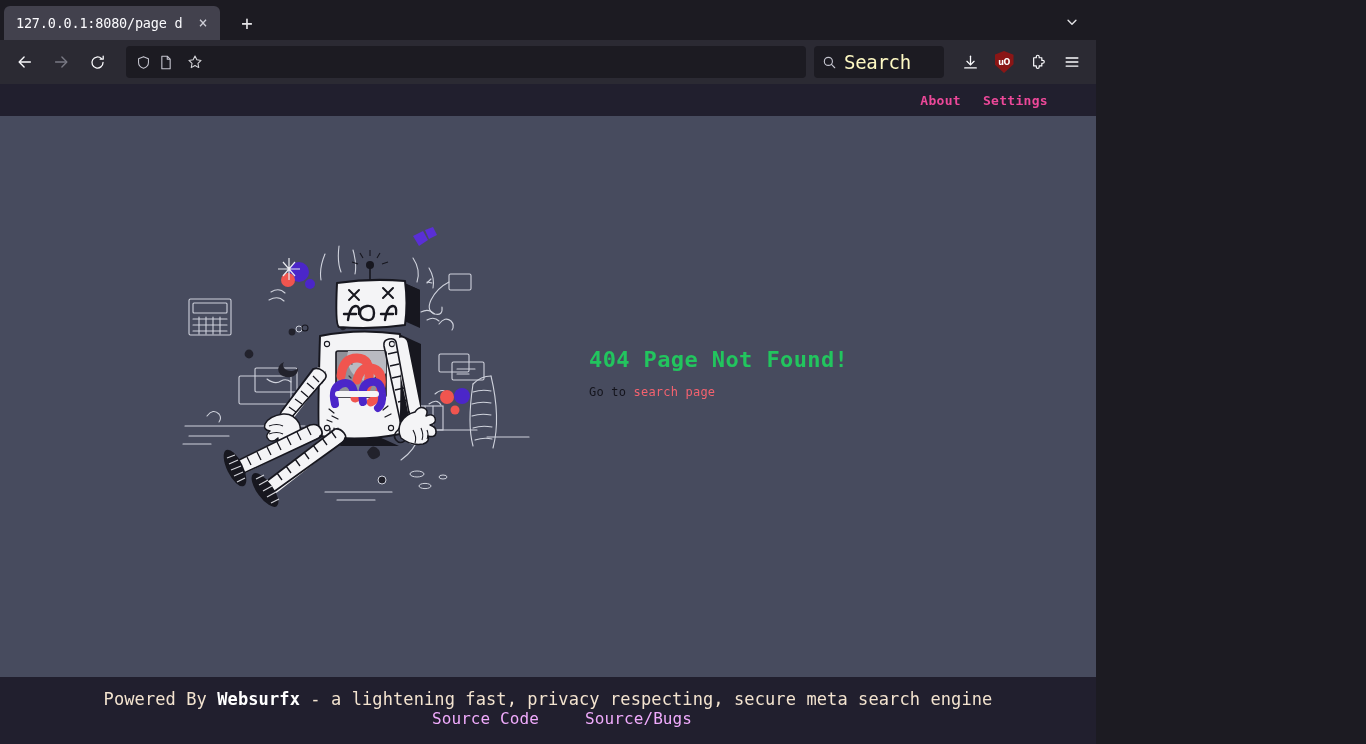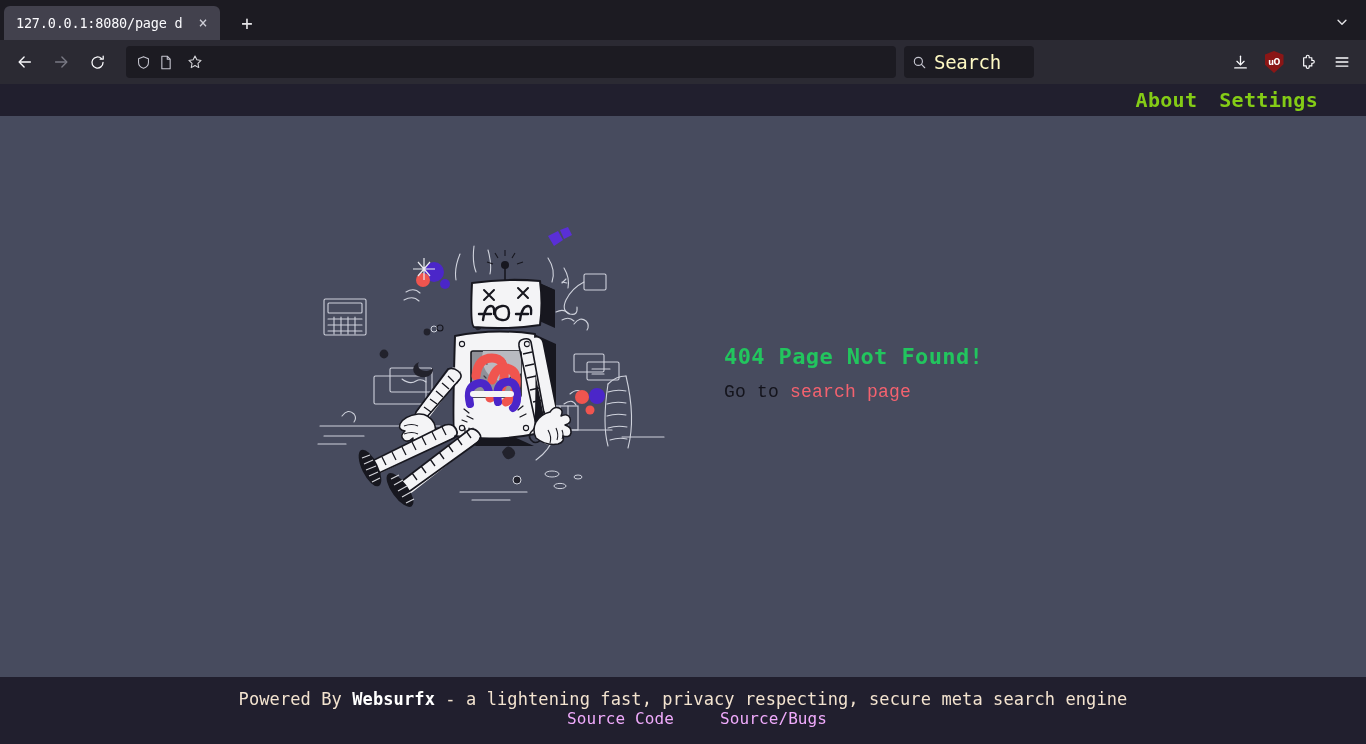--- a/index.html
+++ b/index.html
@@ -4,21 +4,21 @@
 <style>
   * { margin:0; padding:0; box-sizing:border-box; }
   html, body {
     width:1366px; height:744px;
     background:#1c1b22;
     font-family:"DejaVu Sans Mono", monospace;
     overflow:hidden;
   }
 
   
-  .browser { width:1366px; height:744px; display:flex; flex-direction:column; }
+  .browser { width:1096px; height:744px; display:flex; flex-direction:column; }
 
   .tabbar {
     height:40px; background:#1c1b22; display:flex; align-items:flex-end;
     padding:0 4px; position:relative; flex:0 0 40px;
   }
   .tab {
     height:34px; width:216px; background:#42414d; border-radius:6px 6px 0 0;
     display:flex; align-items:center; padding:0 8px 0 12px; margin-bottom:0;
     position:relative; overflow:hidden;
   }
@@ -79,41 +79,41 @@
   }
 
   
   .page { flex:1; display:flex; flex-direction:column; background:#474b5e; min-height:0; }
 
   .site-header {
     height:32px; background:#211f2e; display:flex; align-items:center;
     justify-content:flex-end; padding-right:48px; gap:22px; flex:0 0 32px;
   }
   .site-header a {
-    font-size:20px; color:#84cc16; font-weight:bold; text-decoration:none;
+    font-size:13px; color:#ec4899; font-weight:bold; text-decoration:none;
     letter-spacing:0.3px;
   }
 
   .main {
     flex:1; display:flex; align-items:center; justify-content:center;
     gap:52px; padding-bottom:46px; min-height:0;
   }
 
   .illo { width:360px; height:300px; flex:0 0 360px; }
 
   .text-block { width:330px; }
   .aw-snap {
     font-size:33px; font-weight:bold; color:#14141c; letter-spacing:1px;
     margin-bottom:14px; line-height:1.1;
   }
   .not-found {
     font-size:22px; font-weight:bold; color:#22c55e; letter-spacing:0.4px;
     margin-bottom:13px; line-height:1.1;
   }
-  .goto { font-size:18px; color:#14141c; letter-spacing:0.2px;font-family:Liberation Mono, monospace; }
+  .goto { font-size:12px; color:#14141c; letter-spacing:0.2px; }
   .goto a { color:#f4626f; text-decoration:none; }
 
   .site-footer {
     background:#211f2e; padding:12px 0 16px; text-align:center; flex:0 0 auto;
   }
   .footer-line1 {
     font-size:17px; color:#f3e3cf; letter-spacing:0.1px; margin-bottom:0;
   }
   .footer-line1 b { color:#ffffff; font-weight:bold; }
   .footer-links { display:flex; justify-content:center; gap:18px; }

